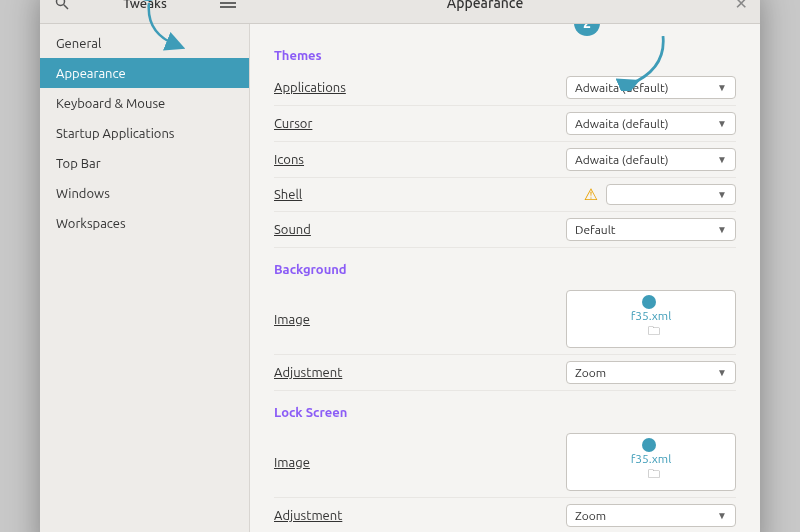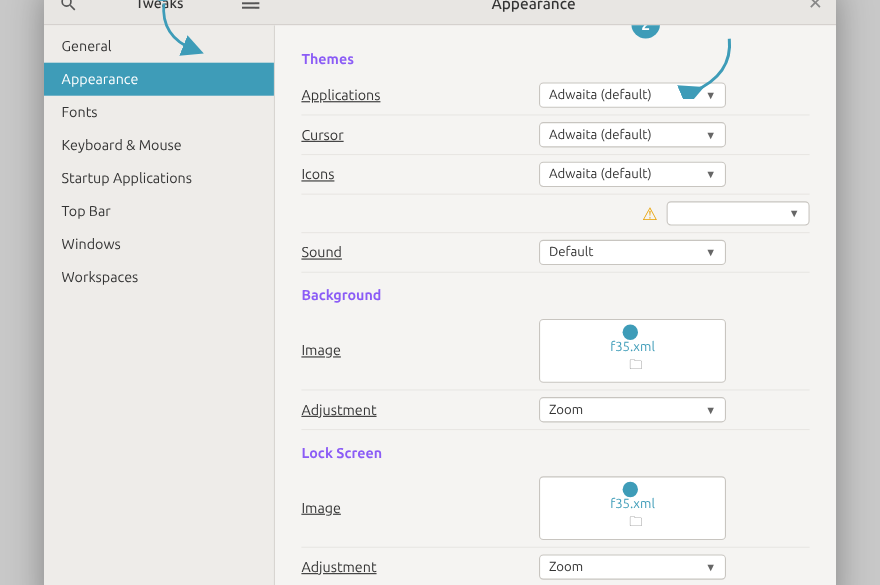--- a/index.html
+++ b/index.html
@@ -137,21 +137,21 @@
     .row-label {
       flex: 0 0 140px;
       color: #333;
       font-size: 13px;
       text-decoration: underline;
     }
     .row-control {
       flex: 1;
       display: flex;
       align-items: center;
-      justify-content: center;
+      justify-content: flex-end;
     }
     .dropdown {
       display: flex;
       align-items: center;
       background: #fff;
       border: 1px solid #c8c5c0;
       border-radius: 4px;
       padding: 4px 8px;
       min-width: 170px;
       justify-content: space-between;
@@ -291,23 +291,20 @@
   <div class="content">
 
     <div class="sidebar">
       <div class="sidebar-item">
         <span>General</span>
       </div>
       <div class="sidebar-item active">
         <span>Appearance</span>
       </div>
       <div class="sidebar-item">
-        <span>Fonts</span>
-      </div>
-      <div class="sidebar-item">
         <span>Keyboard &amp; Mouse</span>
       </div>
       <div class="sidebar-item">
         <span>Startup Applications</span>
       </div>
       <div class="sidebar-item">
         <span>Top Bar</span>
       </div>
       <div class="sidebar-item">
         <span>Windows</span>
@@ -358,20 +355,21 @@
         <span class="row-label">Icons</span>
         <div class="row-control">
           <div class="dropdown">
             <span class="dropdown-text">Adwaita (default)</span>
             <span class="dropdown-arrow">▼</span>
           </div>
         </div>
       </div>
 
       <div class="settings-row">
+        <span class="row-label">Shell</span>
         <div class="row-control shell-row">
           <span class="warning-icon">⚠</span>
           <div class="shell-dropdown">
             <span class="dropdown-text"></span>
             <span class="dropdown-arrow">▼</span>
           </div>
         </div>
       </div>
 
       <div class="settings-row">

